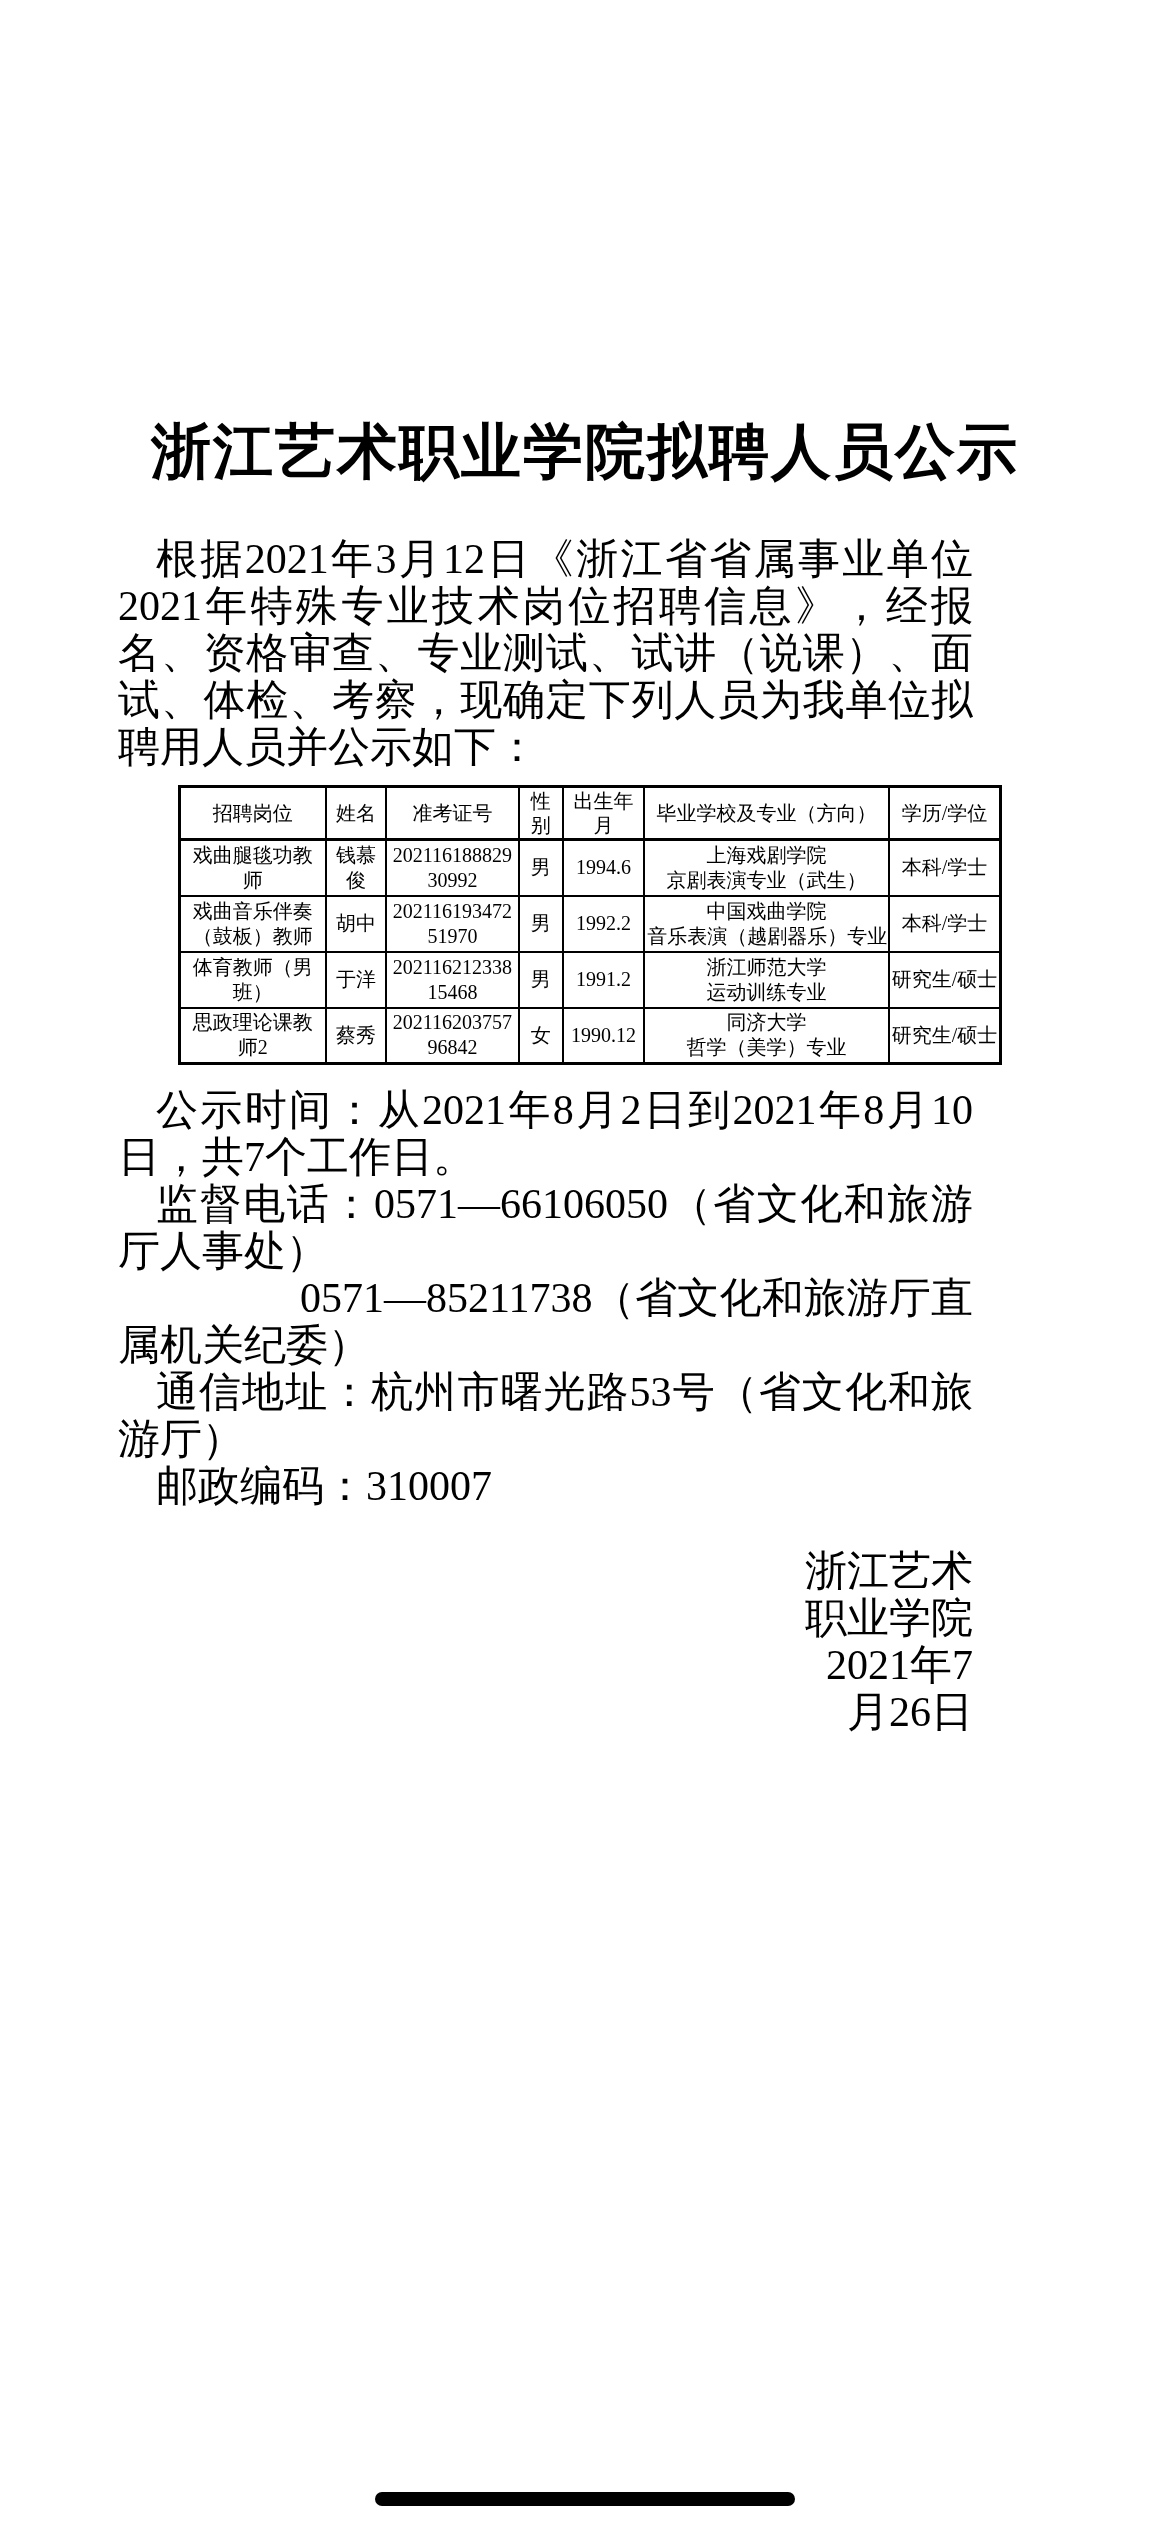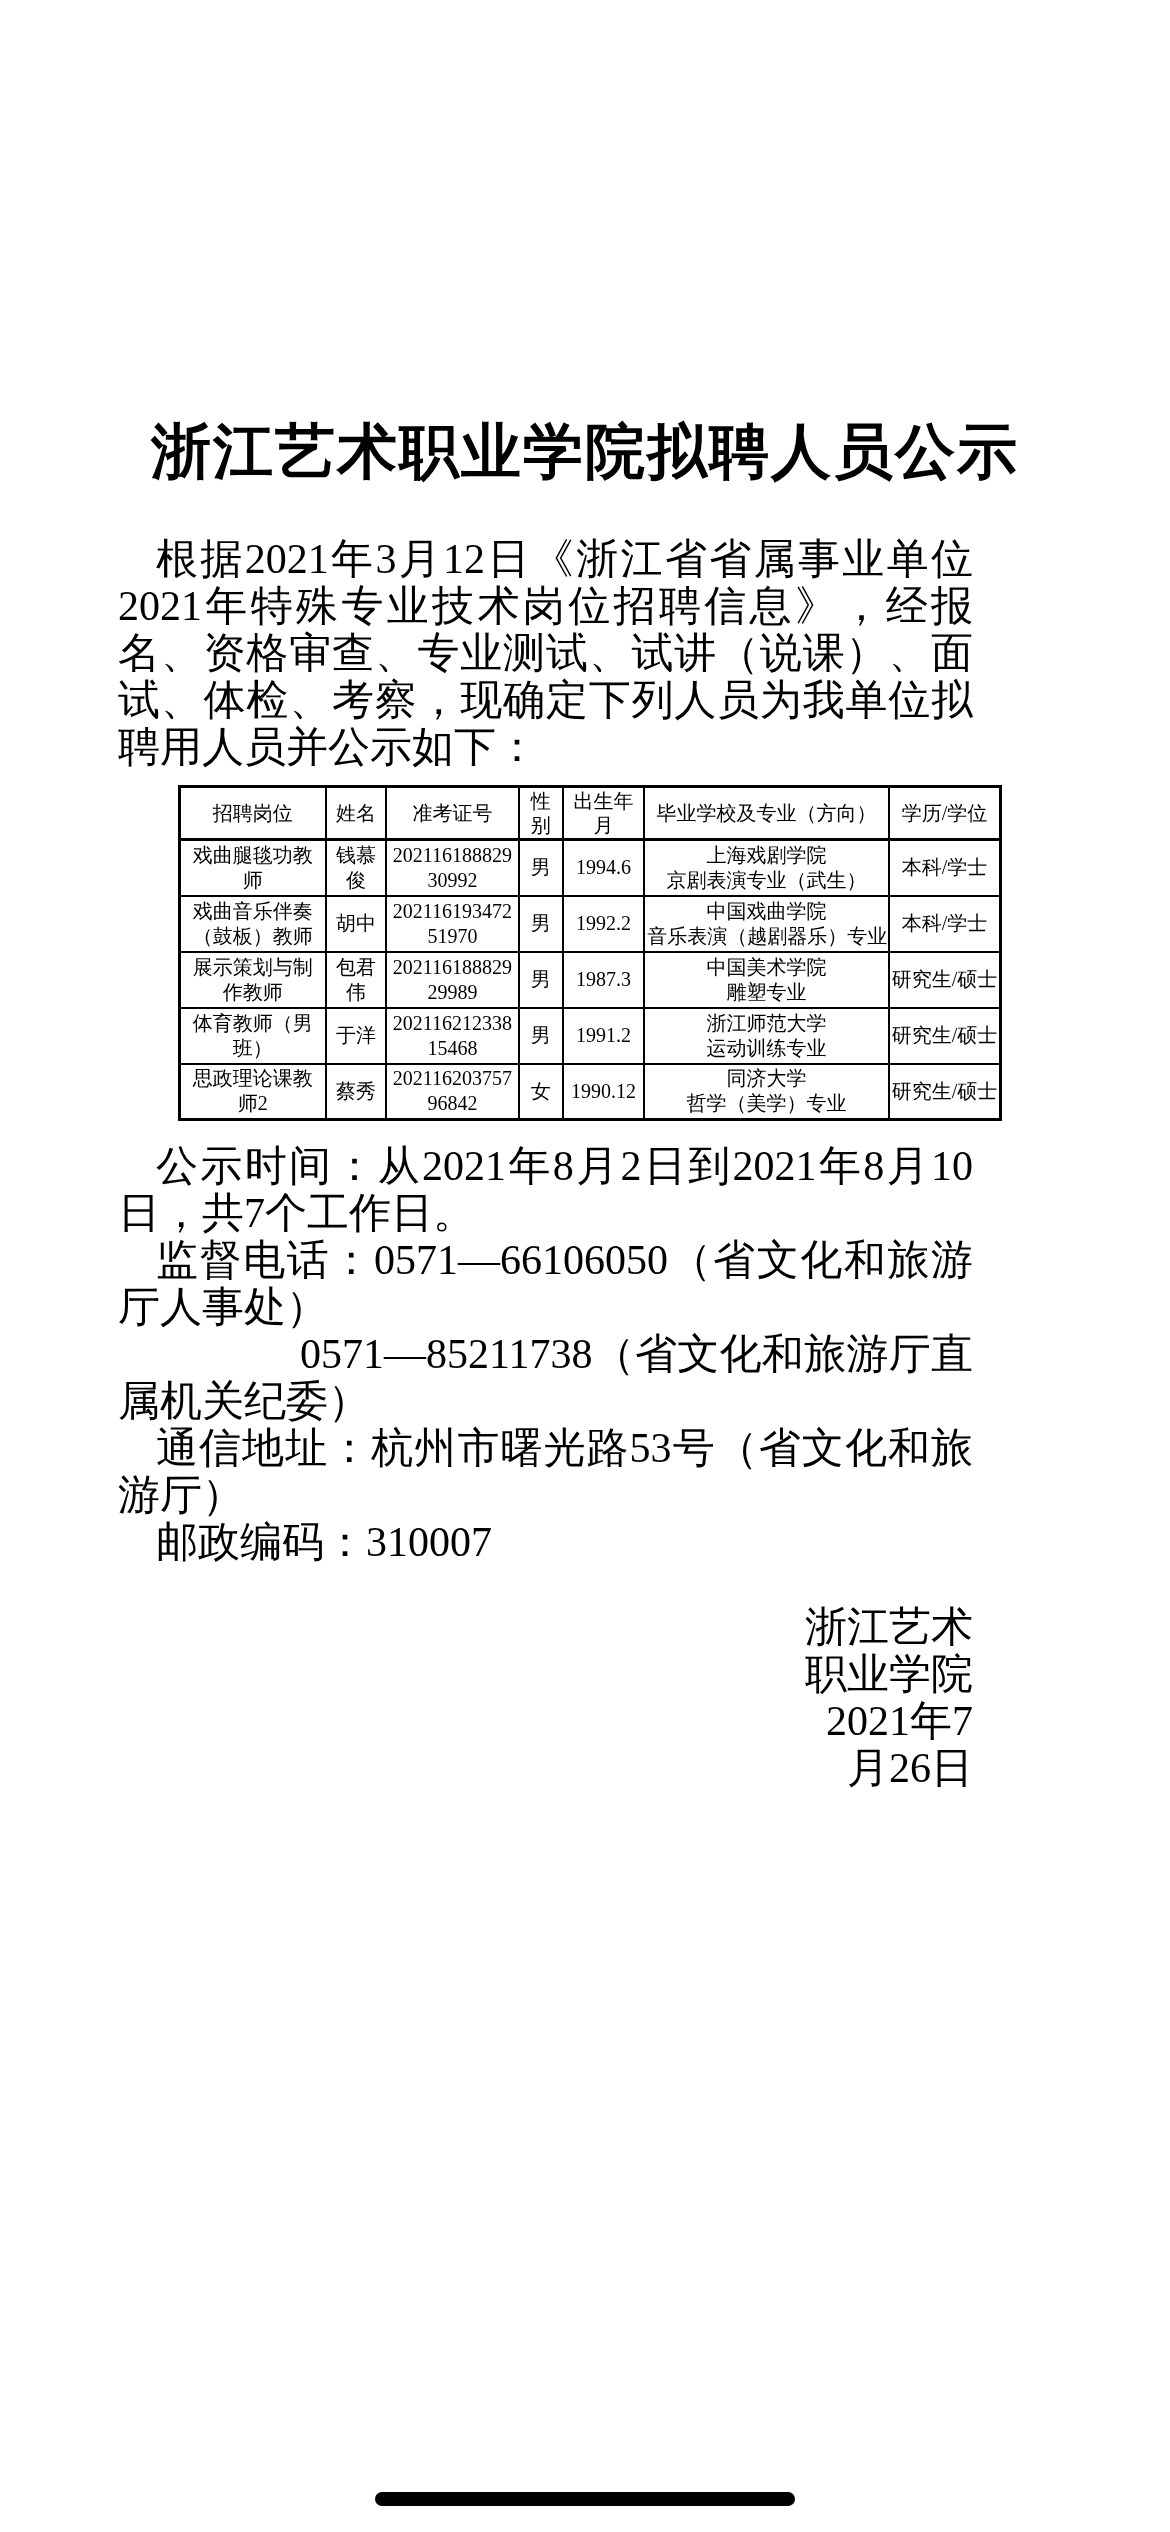--- a/index.html
+++ b/index.html
@@ -129,32 +129,20 @@
         <td class="cell-num">20211619347251970</td>
         <td>男</td>
         <td class="cell-birth">1992.2</td>
         <td>
           <div class="school-line">中国戏曲学院</div>
           <div class="school-line">音乐表演（越剧器乐）专业</div>
         </td>
         <td class="cell-degree">本科/学士</td>
       </tr>
       <tr>
-        <td>展示策划与制作教师</td>
-        <td>包君伟</td>
-        <td class="cell-num">20211618882929989</td>
-        <td>男</td>
-        <td class="cell-birth">1987.3</td>
-        <td>
-          <div class="school-line">中国美术学院</div>
-          <div class="school-line">雕塑专业</div>
-        </td>
-        <td class="cell-degree">研究生/硕士</td>
-      </tr>
-      <tr>
         <td>体育教师（男班）</td>
         <td>于洋</td>
         <td class="cell-num">20211621233815468</td>
         <td>男</td>
         <td class="cell-birth">1991.2</td>
         <td>
           <div class="school-line">浙江师范大学</div>
           <div class="school-line">运动训练专业</div>
         </td>
         <td class="cell-degree">研究生/硕士</td>

